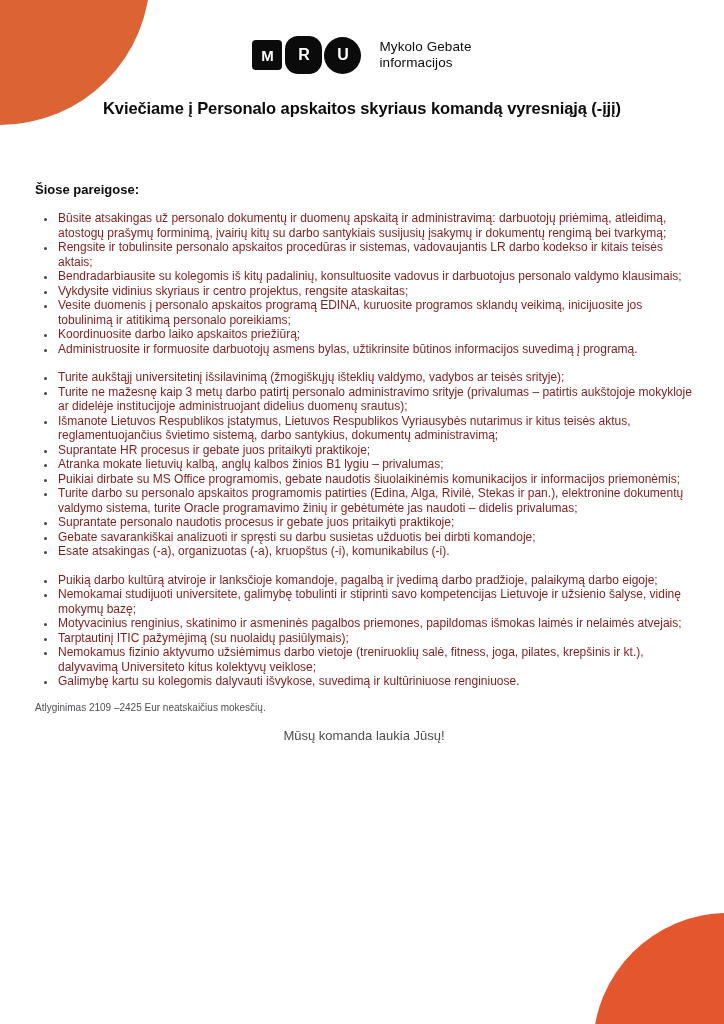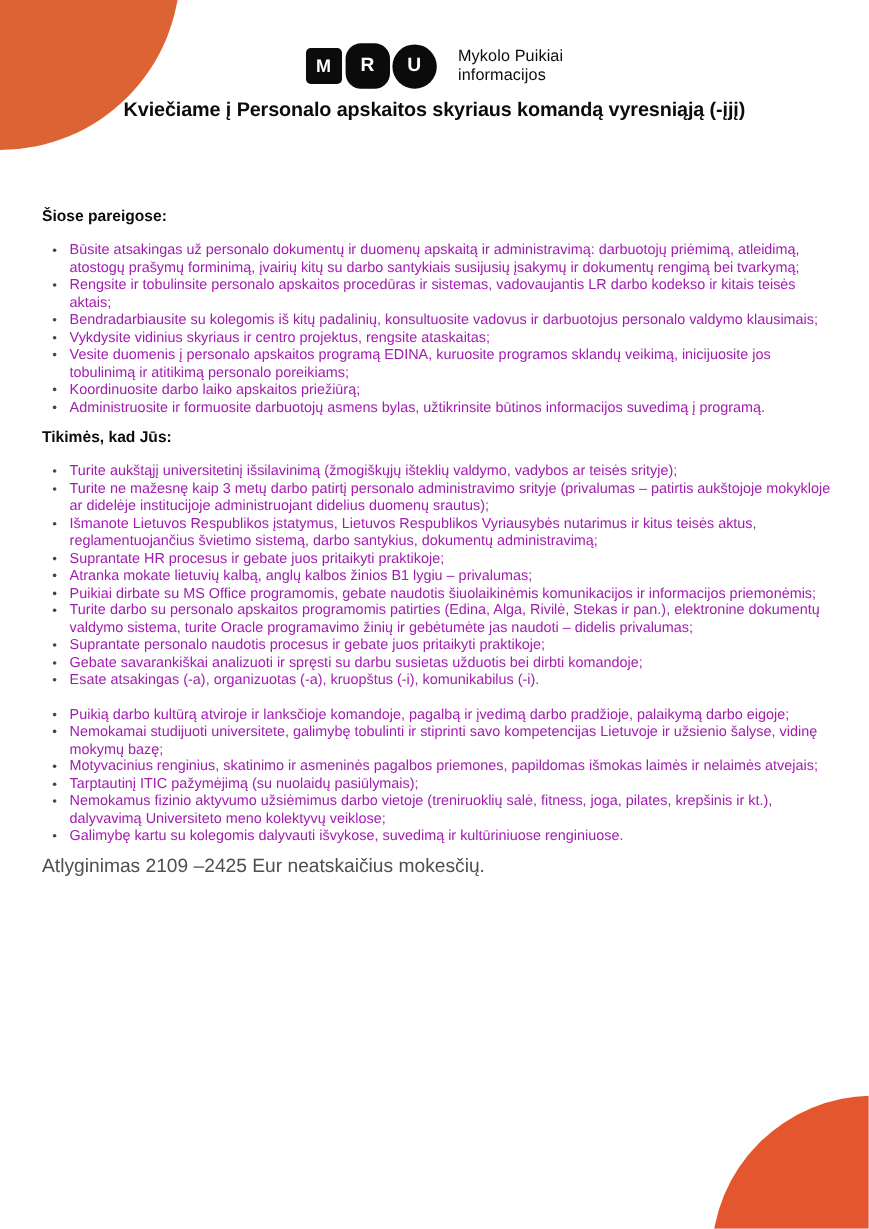--- a/index.html
+++ b/index.html
@@ -36,47 +36,47 @@
   .tile-m { width:30px; height:30px; border-radius:4px; font-size:15px; margin-right:3px; }
   .tile-r { width:37px; height:38px; border-radius:13px; font-size:16px; margin-right:2px; }
   .tile-u { width:37px; height:37px; border-radius:50%; font-size:16px; }
   .logo-name {
     margin-left:18px;
     font-size:13.5px; line-height:16.5px;
     color:#0b0b0c; letter-spacing:0.1px;
   }
   
   .page-title {
-    position:absolute; top:83px; left:0; right:0;
+    position:absolute; top:99px; left:0; right:0;
     margin:0; text-align:center;
     font-size:16.5px; line-height:19.5px; font-weight:700;
     color:#0b0b0c; letter-spacing:-0.1px;
   }
   
   .content {
-    position:absolute; top:164px; left:35px; width:658px;
+    position:absolute; top:174px; left:35px; width:658px;
   }
   .section-heading {
     margin:8px 0 0 0;
     font-size:13px; line-height:15px; font-weight:700; color:#0b0b0c;
   }
   .section-heading.not-first { margin-top:10px; }
   ul.bullet-list {
     margin:14px 0 0 0;
     padding:0 0 0 22px;
   }
   ul.bullet-list li {
     font-size:12px; line-height:14.5px;
-    color:#a21caf; padding-left:1px;
+    color:#7f1d1d; padding-left:1px;
   }
   ul.bullet-list li::marker { color:#44454a; font-size:11px; }
   
   .footer-block { margin-top:12px; }
   .footer-block p {
-    margin:0; font-size:16px; line-height:14.5px; color:#4e4f52;
+    margin:0; font-size:10px; line-height:14.5px; color:#4e4f52;
   }
   .email-link { color:#4e4f52; text-decoration:underline; cursor:pointer; }
   .closing-line {
     margin:14px 0 0 0 !important;
     text-align:center; font-size:13px !important; color:#4b4c4f !important;
   }
 </style>
 </head>
 <body>
 
@@ -91,21 +91,21 @@
           <span>M</span>
         </span>
       <span class="tile tile-r">
           <span>R</span>
         </span>
       <span class="tile tile-u">
           <span>U</span>
         </span>
     </div>
     <div class="logo-name">
-      <div>Mykolo Puikiai</div>
+      <div>Mykolo Gebate</div>
       <div>informacijos</div>
     </div>
   </header>
 
   <h1 class="page-title">
     <span>Kviečiame į Personalo apskaitos skyriaus komandą vyresniąją (-įjį)</span><br>
   </h1>
 
   <main class="content">
 
@@ -116,45 +116,45 @@
           <li>Rengsite ir tobulinsite personalo apskaitos procedūras ir sistemas, vadovaujantis LR darbo kodekso ir kitais teisės aktais;</li>
           <li>Bendradarbiausite su kolegomis iš kitų padalinių, konsultuosite vadovus ir darbuotojus personalo valdymo klausimais;</li>
           <li>Vykdysite vidinius skyriaus ir centro projektus, rengsite ataskaitas;</li>
           <li>Vesite duomenis į personalo apskaitos programą EDINA, kuruosite programos sklandų veikimą, inicijuosite jos tobulinimą ir atitikimą personalo poreikiams;</li>
           <li>Koordinuosite darbo laiko apskaitos priežiūrą;</li>
           <li>Administruosite ir formuosite darbuotojų asmens bylas, užtikrinsite būtinos informacijos suvedimą į programą.</li>
         </ul>
     </section>
 
     <section>
-      <h2 class="section-heading not-first">Tikimės, kad Jūs:</h2>
       <ul class="bullet-list">
           <li>Turite aukštąjį universitetinį išsilavinimą (žmogiškųjų išteklių valdymo, vadybos ar teisės srityje);</li>
           <li>Turite ne mažesnę kaip 3 metų darbo patirtį personalo administravimo srityje (privalumas – patirtis aukštojoje mokykloje ar didelėje institucijoje administruojant didelius duomenų srautus);</li>
           <li>Išmanote Lietuvos Respublikos įstatymus, Lietuvos Respublikos Vyriausybės nutarimus ir kitus teisės aktus, reglamentuojančius švietimo sistemą, darbo santykius, dokumentų administravimą;</li>
           <li>Suprantate HR procesus ir gebate juos pritaikyti praktikoje;</li>
           <li>Atranka mokate lietuvių kalbą, anglų kalbos žinios B1 lygiu – privalumas;</li>
           <li>Puikiai dirbate su MS Office programomis, gebate naudotis šiuolaikinėmis komunikacijos ir informacijos priemonėmis;</li>
           <li>Turite darbo su personalo apskaitos programomis patirties (Edina, Alga, Rivilė, Stekas ir pan.),  elektronine dokumentų valdymo sistema, turite Oracle programavimo žinių ir gebėtumėte jas naudoti  – didelis privalumas;</li>
           <li>Suprantate personalo naudotis procesus ir gebate juos pritaikyti praktikoje;</li>
           <li>Gebate savarankiškai analizuoti ir spręsti su darbu susietas užduotis bei dirbti komandoje;</li>
           <li>Esate atsakingas (-a), organizuotas (-a), kruopštus (-i), komunikabilus (-i).</li>
         </ul>
     </section>
 
     <section>
       <ul class="bullet-list">
           <li>Puikią darbo kultūrą atviroje ir lanksčioje komandoje, pagalbą ir įvedimą darbo pradžioje, palaikymą darbo eigoje;</li>
           <li>Nemokamai studijuoti universitete, galimybę tobulinti ir stiprinti savo kompetencijas Lietuvoje ir užsienio šalyse, vidinę mokymų bazę;</li>
           <li>Motyvacinius renginius, skatinimo ir asmeninės pagalbos priemones, papildomas išmokas laimės ir nelaimės atvejais;</li>
           <li>Tarptautinį ITIC pažymėjimą (su nuolaidų pasiūlymais);</li>
-          <li>Nemokamus fizinio aktyvumo užsiėmimus darbo vietoje (treniruoklių salė, fitness, joga, pilates, krepšinis ir kt.), dalyvavimą Universiteto meno kolektyvų veiklose;</li>
+          <li>Nemokamus fizinio aktyvumo užsiėmimus darbo vietoje (treniruoklių salė, fitness, joga, pilates, krepšinis ir kt.), dalyvavimą Universiteto kitus kolektyvų veiklose;</li>
           <li>Galimybę kartu su kolegomis dalyvauti išvykose, suvedimą ir kultūriniuose renginiuose.</li>
         </ul>
     </section>
 
     <footer class="footer-block">
       <p>Atlyginimas 2109 –2425 Eur neatskaičius mokesčių.</p>
+      <p class="closing-line">Mūsų komanda laukia Jūsų!</p>
     </footer>
 
   </main>
 
 </div>
 
 </body></html>

